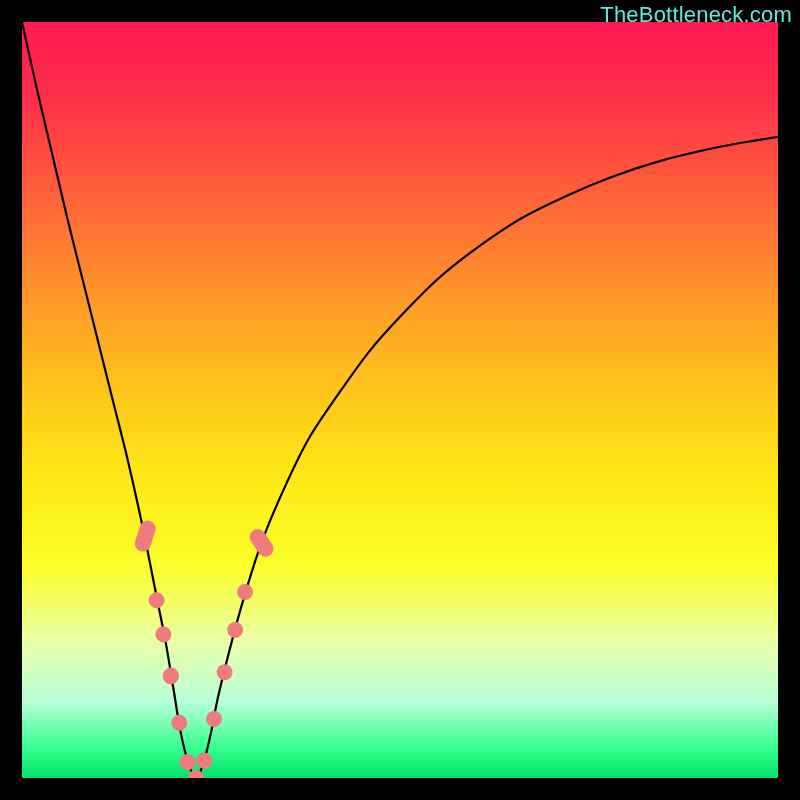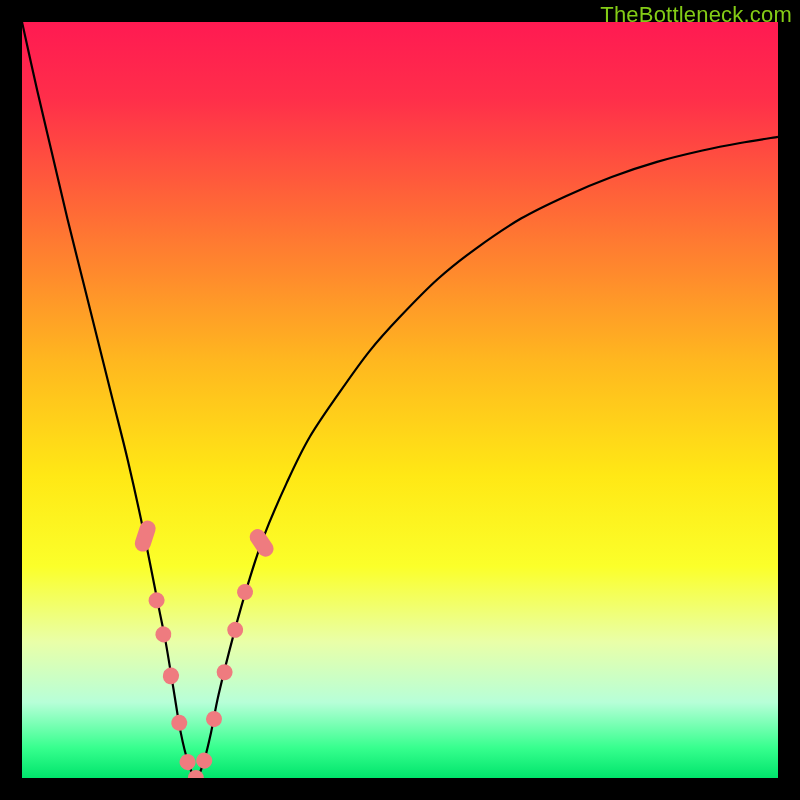--- a/index.html
+++ b/index.html
@@ -23,21 +23,21 @@
     position: absolute;
     left: 0;
     top: 0;
     width: 756px;
     height: 756px;
   }
   .watermark {
     position: absolute;
     top: 2px;
     right: 8px;
-    color: #84cc16;
+    color: #5eead4;
     font-size: 22px;
     font-weight: 500;
     letter-spacing: 0.2px;
     z-index: 10;
   }
 </style>
 </head>
 <body>
 
 <div class="watermark">TheBottleneck.com</div>

